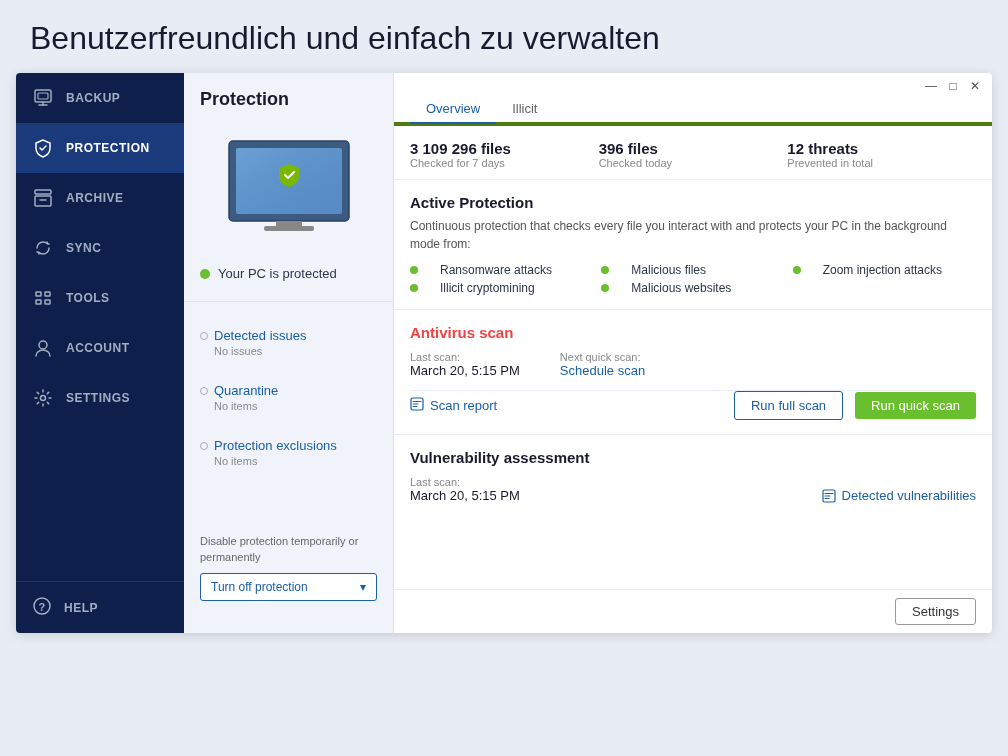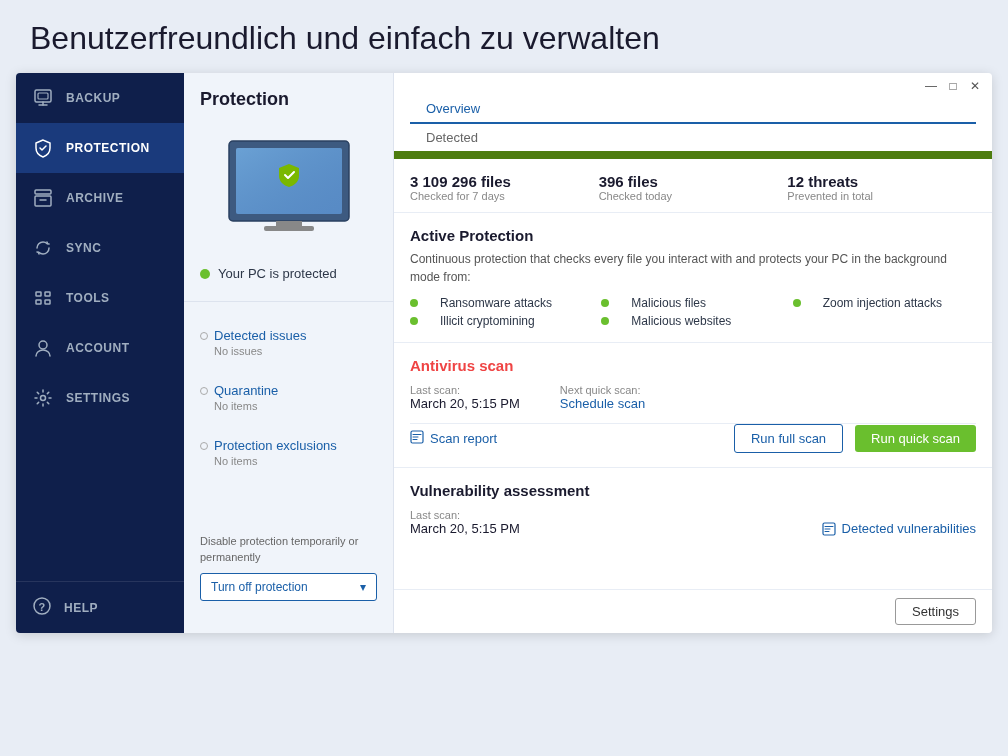--- a/index.html
+++ b/index.html
@@ -199,24 +199,23 @@
       display: flex;
       align-items: center;
       justify-content: center;
       cursor: pointer;
       color: #555;
       font-size: 12px;
     }
 
     .tabs-row {
       display: flex;
-      border-bottom: 8px solid #4d7c0f;
+      border-bottom: 4px solid #4d7c0f;
       padding: 0 16px;
       gap: 0;
-      flex-direction: column;
     }
     .tab {
       padding: 8px 16px 6px;
       font-size: 13px;
       cursor: pointer;
       color: #666;
       border-bottom: 2px solid transparent;
       margin-bottom: -2px;
     }
     .tab.active {
@@ -557,21 +556,21 @@
   <div class="main-panel">
 
     <div class="window-titlebar">
       <span class="titlebar-btn">—</span>
       <span class="titlebar-btn">□</span>
       <span class="titlebar-btn">✕</span>
     </div>
 
     <div class="tabs-row">
       <div class="tab active">Overview</div>
-      <div class="tab">Detected</div>
+      <div class="tab">Illicit</div>
     </div>
 
     <div class="main-content">
 
       <div class="stats-row">
         <div class="stat-item">
           <div class="stat-number">3 109 296 files</div>
           <div class="stat-label">Checked for 7 days</div>
         </div>
         <div class="stat-item">

